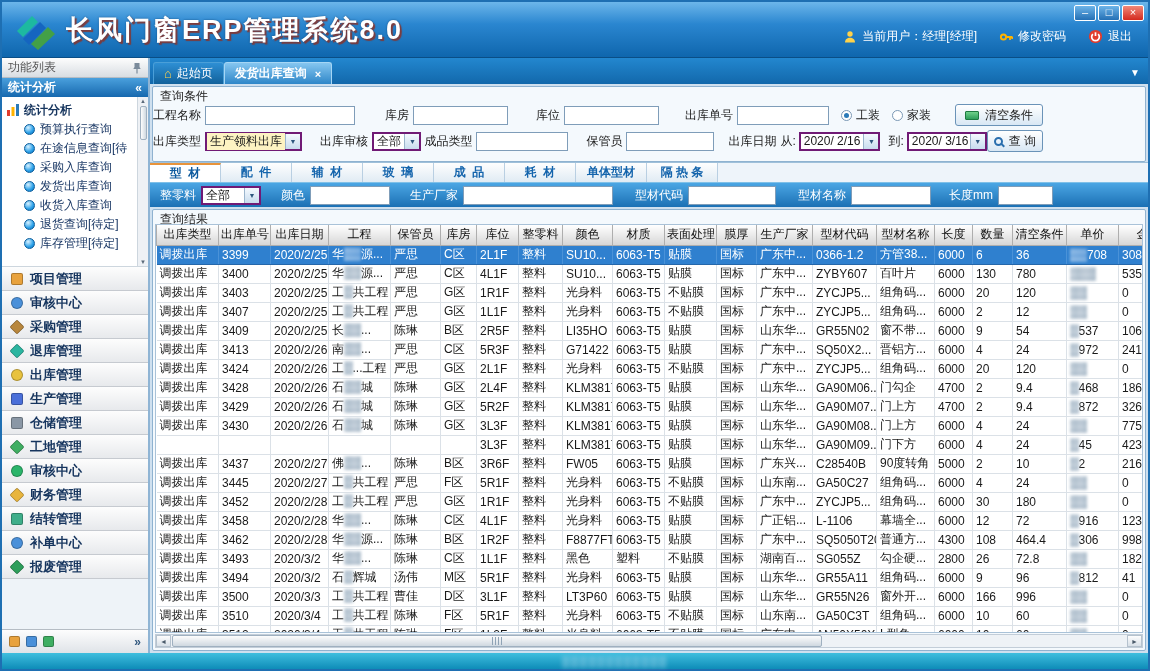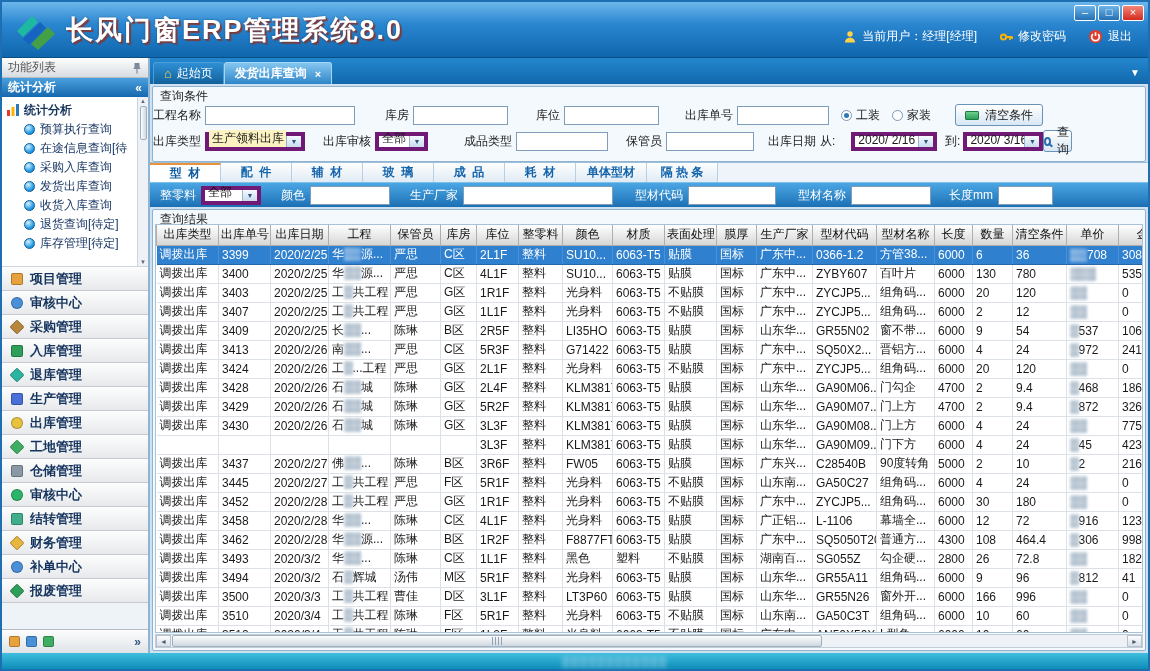--- a/index.html
+++ b/index.html
@@ -48,21 +48,21 @@
   .home-ic{color:#ffd24a;font-size:13px;line-height:12px;}
   .dtab .x{font-size:11px;margin-left:3px;}
   .tabs-caret{position:absolute;right:8px;bottom:6px;color:#fff;font-size:10px;cursor:pointer;}
 
   .groupbox{margin:2px 2px 0 2px;border:1px solid #8fb2d0;background:#f4f9fd;position:relative;border-radius:2px;}
   .gb-title{position:absolute;top:1px;left:7px;font-size:12px;color:#222;}
   .qbox{height:76px;flex:0 0 76px;padding:15px 6px 2px 0;}
   .qrow{display:flex;align-items:center;height:26px;}
   .qlabel{white-space:nowrap;color:#1a1a1a;}
   .tbox{height:19px;border:1px solid #7f9db9;background:#fff;font-size:12px;padding:0 3px;font-family:inherit;color:#111;}
-  .combo{display:inline-flex;align-items:flex-end;height:19px;border:4px solid #701a75;background:#fff;}
+  .combo{display:inline-flex;align-items:center;height:19px;border:2px solid #701a75;background:#fff;}
   .combo .ct{flex:1;padding:0 3px;overflow:hidden;white-space:nowrap;}
   .combo .ct.hl{background:#fdf3c2;}
   .combo .ca{width:15px;align-self:stretch;background:linear-gradient(#f4f9fe,#c8dcee);border-left:1px solid #9ab4cc;display:flex;align-items:center;justify-content:center;font-size:7px;color:#2d567e;}
   .radio{display:inline-flex;align-items:center;gap:4px;margin-left:12px;cursor:pointer;}
   .rdot{width:11px;height:11px;border-radius:50%;border:1px solid #7a98b5;background:#fff;position:relative;}
   .rdot.sel::after{content:"";position:absolute;inset:2px;border-radius:50%;background:#2a7ab8;}
   .btn{display:inline-flex;align-items:center;justify-content:center;gap:6px;height:22px;width:88px;border:1px solid #6a93b8;border-radius:3px;background:linear-gradient(#ffffff,#d8e7f4);font-size:12px;cursor:pointer;}
   .btn.right{margin-left:auto;margin-right:96px;}
   .ic-clear{width:14px;height:9px;background:linear-gradient(#6fd08a,#2e9e5b);border:1px solid #1d7a40;border-radius:1px;}
   .ic-lens{width:9px;height:9px;border:2px solid #2b6fae;border-radius:50%;position:relative;display:inline-block;}
@@ -202,54 +202,50 @@
           </div>
           <div class="menu-item">
             <span class="menu-ic rnd" style="background: rgb(74, 144, 217);"></span>
             <span>审核中心</span>
           </div>
           <div class="menu-item">
             <span class="menu-ic dia" style="background: rgb(184, 135, 61);"></span>
             <span>采购管理</span>
           </div>
           <div class="menu-item">
-            <span class="menu-ic" style="background: rgb(46, 158, 91);"></span>
-            <span>入库管理</span>
-          </div>
-          <div class="menu-item">
             <span class="menu-ic dia" style="background: rgb(43, 181, 160);"></span>
             <span>退库管理</span>
           </div>
           <div class="menu-item">
+            <span class="menu-ic rnd" style="background: rgb(232, 194, 61);"></span>
+            <span>出库管理</span>
+          </div>
+          <div class="menu-item">
             <span class="menu-ic" style="background: rgb(74, 111, 217);"></span>
             <span>生产管理</span>
           </div>
           <div class="menu-item">
-            <span class="menu-ic rnd" style="background: rgb(232, 194, 61);"></span>
-            <span>出库管理</span>
+            <span class="menu-ic" style="background: rgb(138, 151, 165);"></span>
+            <span>仓储管理</span>
           </div>
           <div class="menu-item">
             <span class="menu-ic dia" style="background: rgb(63, 174, 98);"></span>
             <span>工地管理</span>
           </div>
           <div class="menu-item">
-            <span class="menu-ic" style="background: rgb(138, 151, 165);"></span>
-            <span>仓储管理</span>
-          </div>
-          <div class="menu-item">
             <span class="menu-ic rnd" style="background: rgb(43, 181, 106);"></span>
             <span>审核中心</span>
           </div>
           <div class="menu-item">
+            <span class="menu-ic dia" style="background: rgb(232, 181, 61);"></span>
+            <span>财务管理</span>
+          </div>
+          <div class="menu-item">
             <span class="menu-ic" style="background: rgb(63, 174, 138);"></span>
             <span>结转管理</span>
-          </div>
-          <div class="menu-item">
-            <span class="menu-ic dia" style="background: rgb(232, 181, 61);"></span>
-            <span>财务管理</span>
           </div>
           <div class="menu-item">
             <span class="menu-ic rnd" style="background: rgb(74, 144, 217);"></span>
             <span>补单中心</span>
           </div>
           <div class="menu-item">
             <span class="menu-ic dia" style="background: rgb(46, 158, 91);"></span>
             <span>报废管理</span>
           </div>
         </div>
@@ -302,27 +298,27 @@
           <span class="qlabel">出库类型</span>
           <span class="combo" style="width:100px;margin-left:4px">
               <span class="ct hl">生产领料出库</span>
               <span class="ca">▼</span>
             </span>
           <span class="qlabel" style="margin-left:18px">出库审核</span>
           <span class="combo" style="width:76px;margin-left:4px">
               <span class="ct">全部</span>
               <span class="ca">▼</span>
             </span>
-          <span class="qlabel" style="margin-left:36px">成品类型</span>
+          <span class="qlabel" style="margin-left:3px">成品类型</span>
           <input class="tbox" style="width: 92px; margin-left: 4px;" value="">
           <span class="qlabel" style="margin-left:18px">保管员</span>
           <input class="tbox" style="width: 88px; margin-left: 4px;" value="">
           <span class="qlabel" style="margin-left:14px">出库日期</span>
           <span class="qlabel" style="margin-left:4px">从:</span>
-          <span class="combo" style="width:100px;margin-left:16px">
+          <span class="combo" style="width:100px;margin-left:3px">
               <span class="ct">2020/ 2/16</span>
               <span class="ca">▼</span>
             </span>
           <span class="qlabel" style="margin-left:8px">到:</span>
           <span class="combo" style="width:80px;margin-left:3px">
               <span class="ct">2020/ 3/16</span>
               <span class="ca">▼</span>
             </span>
           <div class="btn right">
             <span class="ic-lens"></span>

